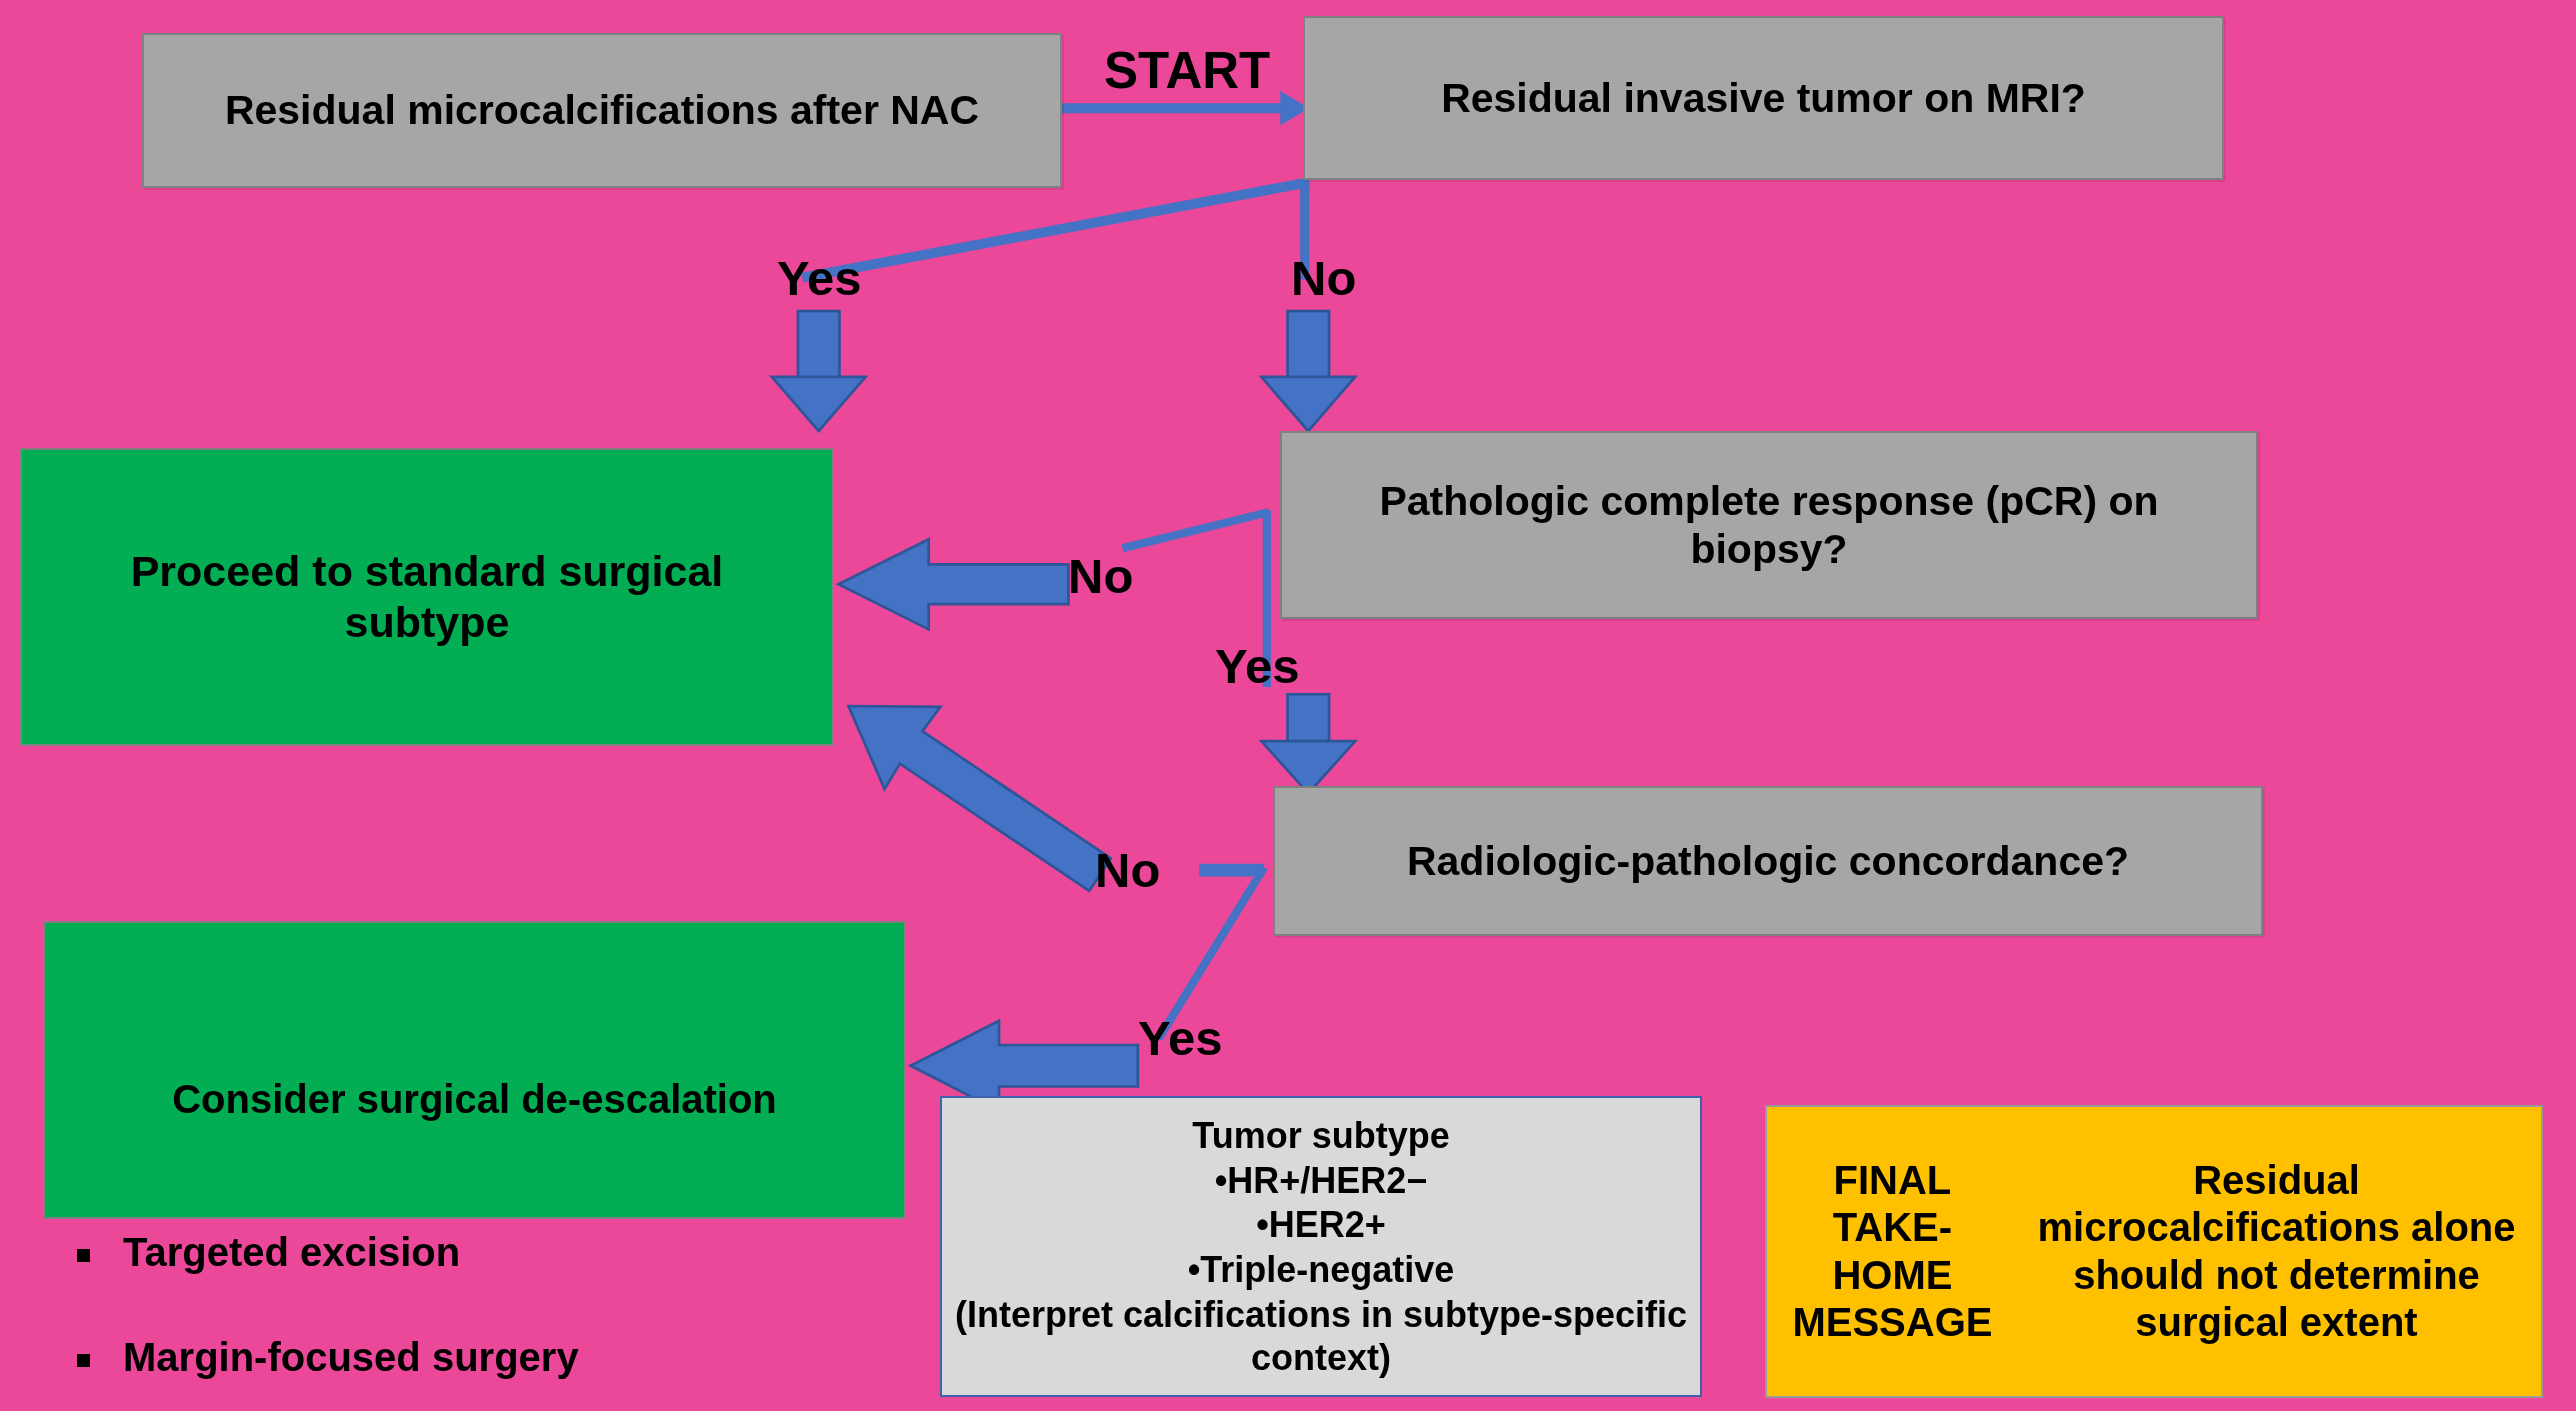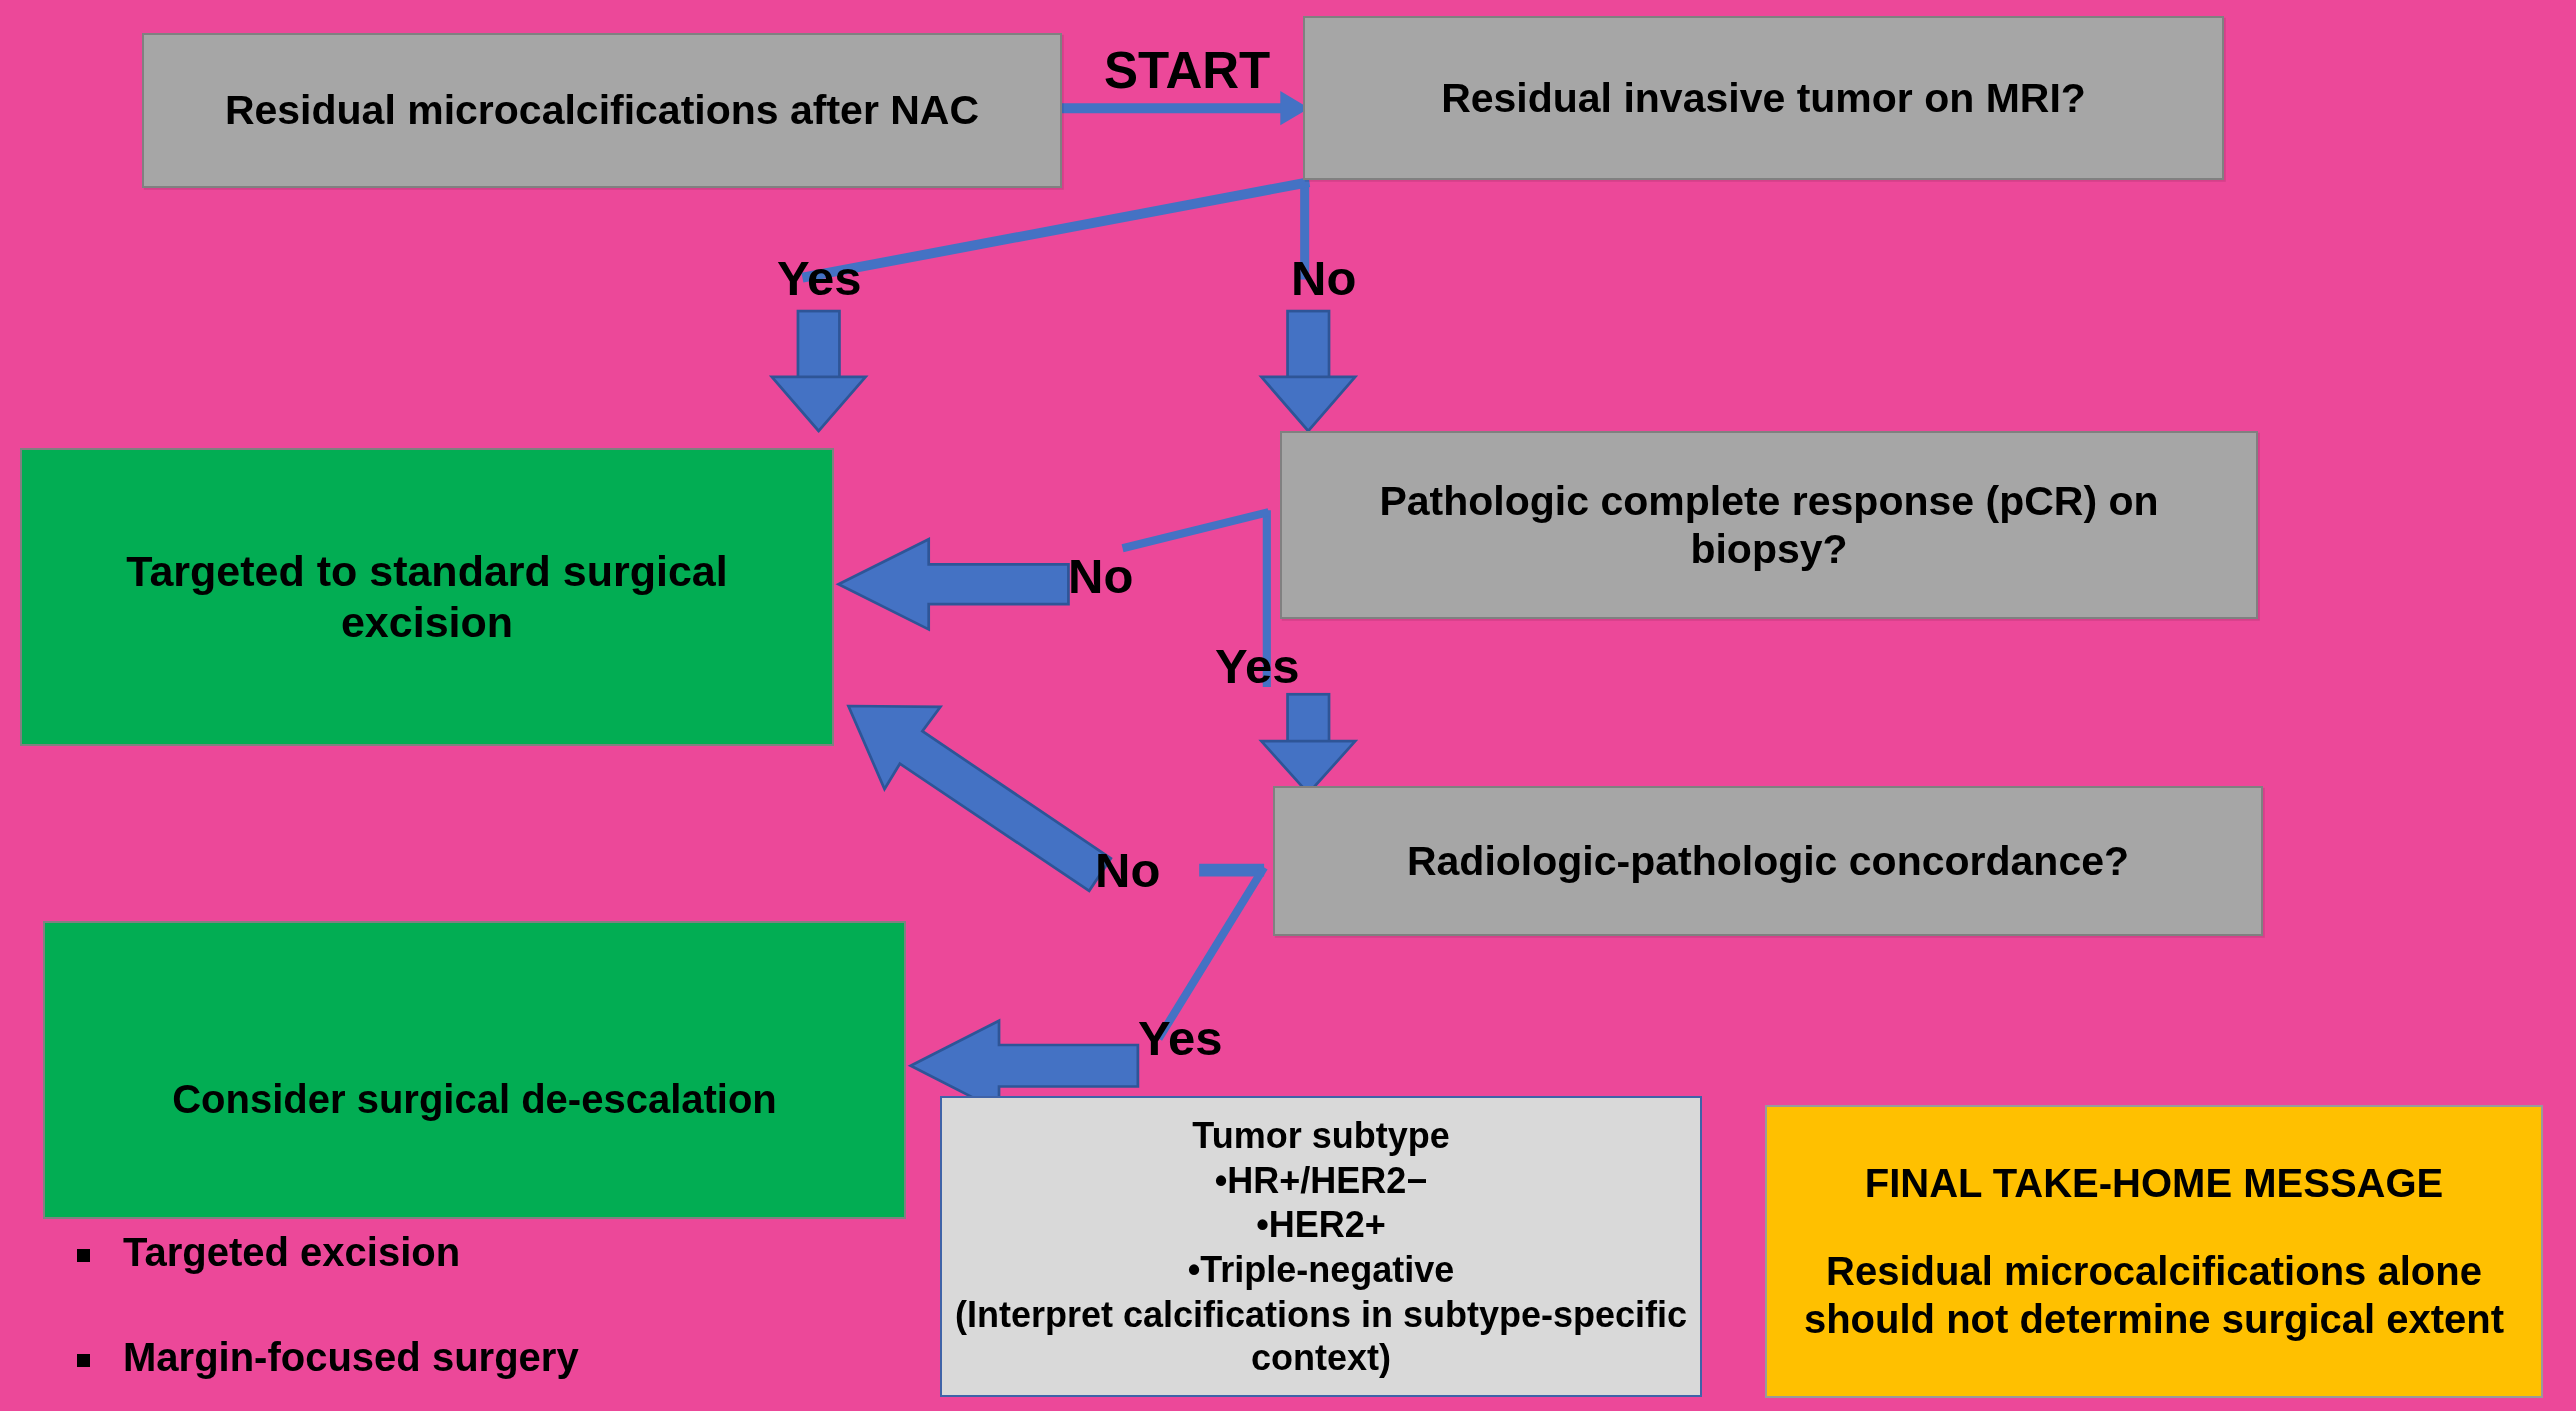--- a/index.html
+++ b/index.html
@@ -88,21 +88,21 @@
   svg.wires {
     position: absolute;
     left: 0;
     top: 0;
     width: 2576px;
     height: 1412px;
     pointer-events: none;
   }
   .yellow-inner {
     display: flex;
-    flex-direction: column;
+    flex-direction: row;
     justify-content: center;
     align-items: center;
     width: 100%;
     gap: 41px;
   }
 </style>
 </head>
 <body>
 
 <div id="canvas">
@@ -158,21 +158,21 @@
   </svg>
 
   <div class="node gray-box" style="left:142px; top:33px; width:920px; height:155px; font-size:41px; padding:0 31px;">Residual microcalcifications after NAC</div>
 
   <div class="node gray-box" style="left:1303px; top:16px; width:921px; height:164px; font-size:41px; padding:0 27px;">Residual invasive tumor on MRI?</div>
 
   <div class="node gray-box" style="left:1280px; top:431px; width:978px; height:188px; font-size:41px; padding:0 54px;">Pathologic complete response (pCR) on biopsy?</div>
 
   <div class="node gray-box" style="left:1273px; top:786px; width:990px; height:150px; font-size:41px; padding:0 27px;">Radiologic-pathologic concordance?</div>
 
-  <div class="node green-box" style="left:20px; top:448px; width:814px; height:298px; font-size:43px; padding:0 56px;">Targeted to standard surgical excision</div>
+  <div class="node green-box" style="left:20px; top:448px; width:814px; height:298px; font-size:43px; padding:0 56px;">Proceed to standard surgical subtype</div>
 
   <div class="node green-box bullet-box" style="left:43px; top:921px; width:863px; height:298px; font-size:40px; padding:106px 0 0 0;">
     <div class="bullet-title">Consider surgical de-escalation</div>
     <ul class="bullet-list">
       <li>Targeted excision</li>
       <li>Margin-focused surgery</li>
     </ul>
   </div>
 
   <div class="node lightgray-box" style="left:940px; top:1096px; width:762px; height:301px; font-size:36px; flex-direction:column; padding:9px 0; line-height:1.24;">

